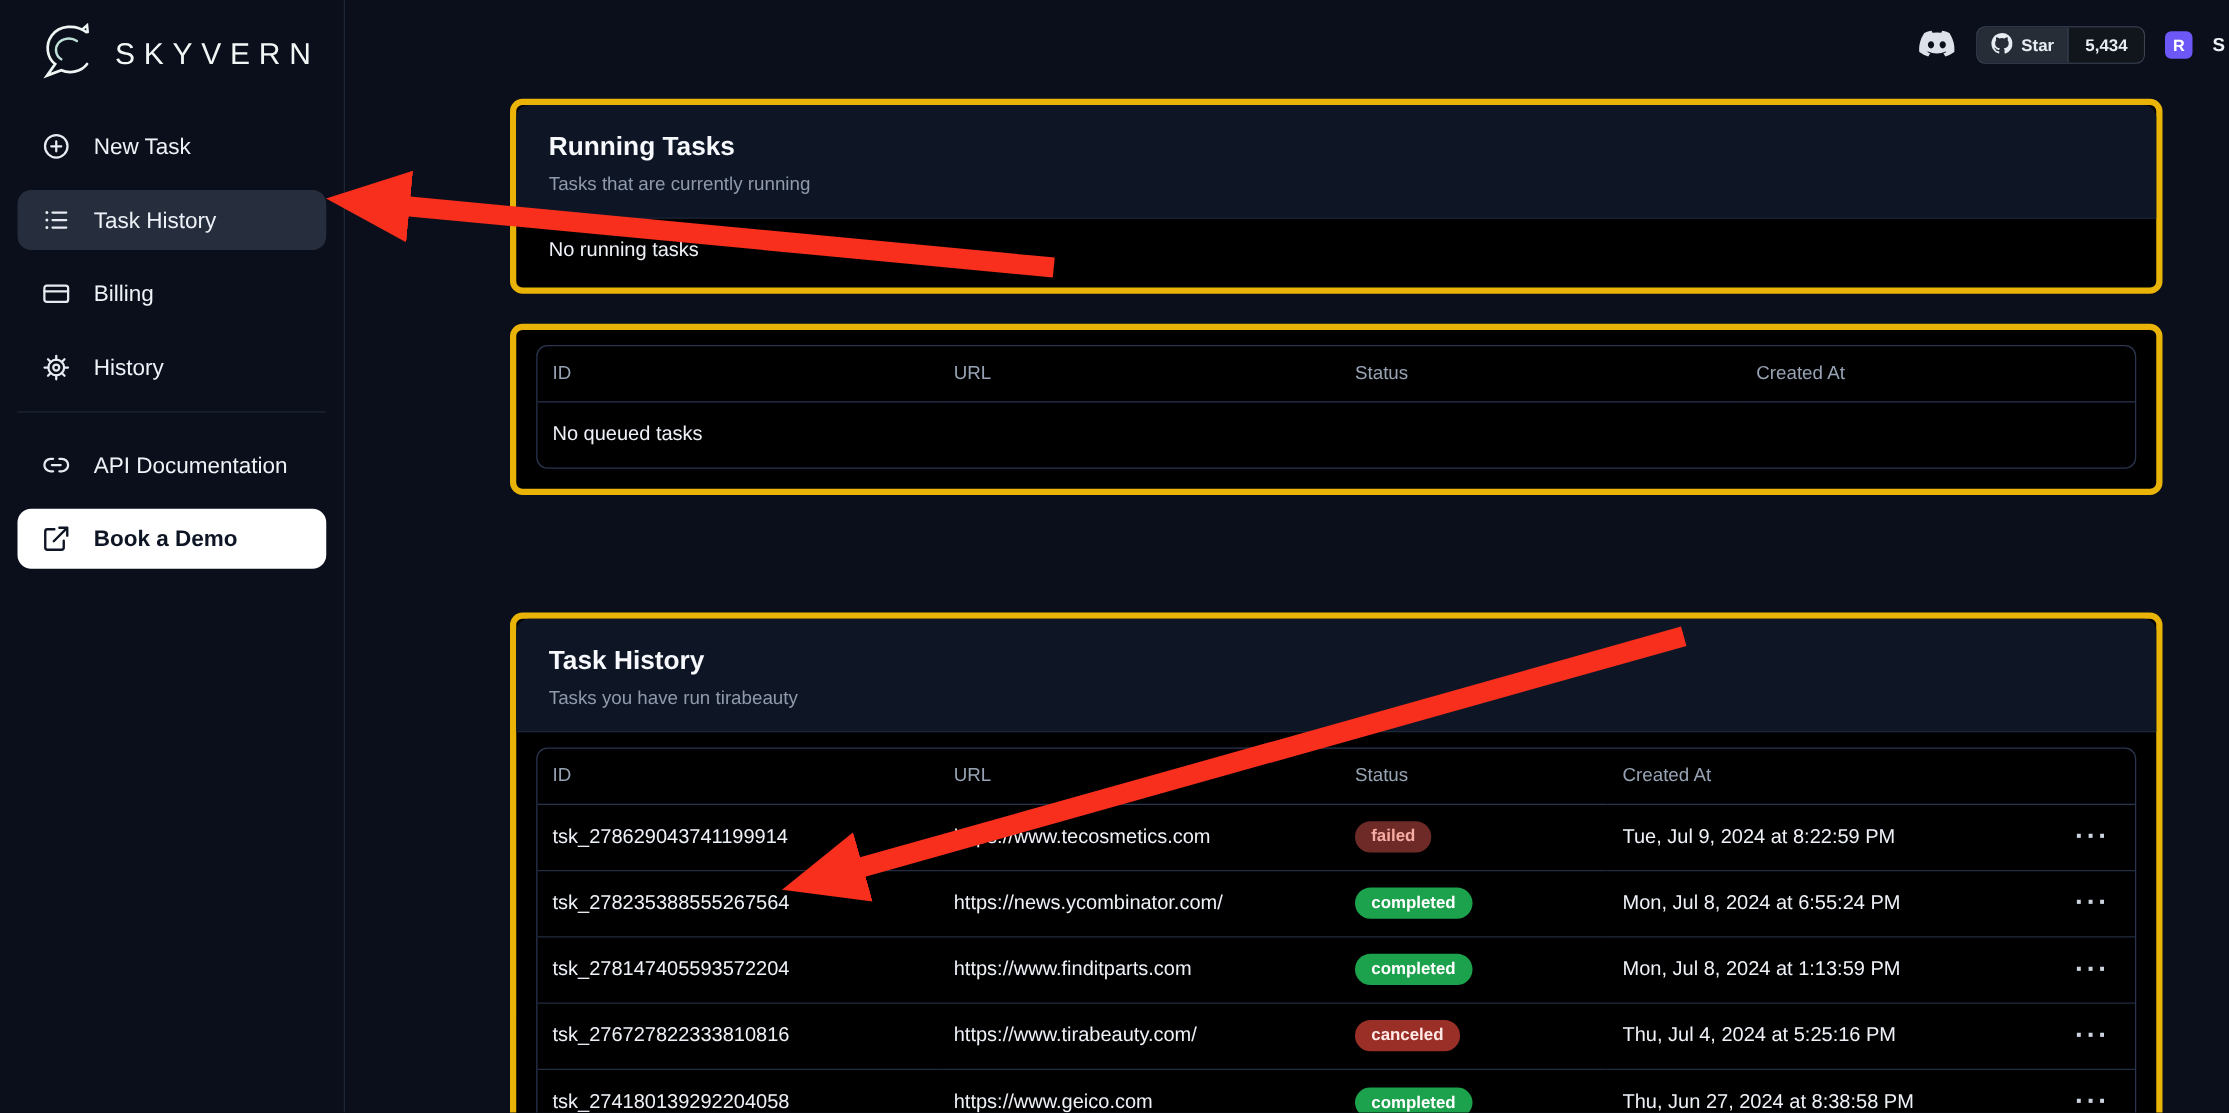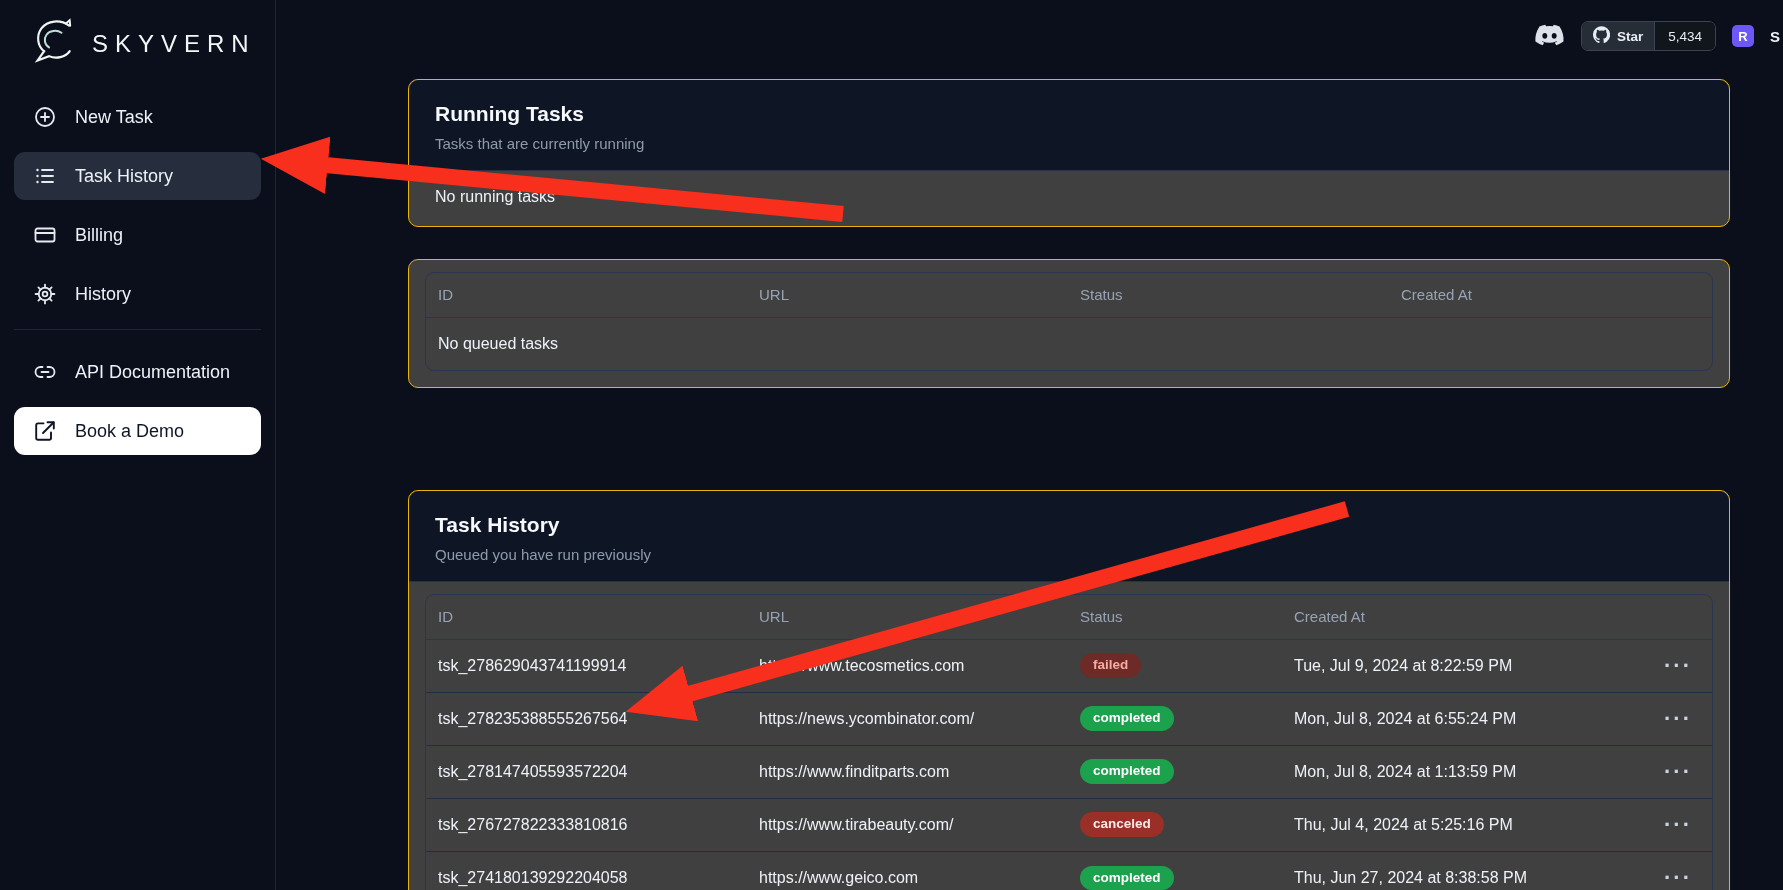--- a/index.html
+++ b/index.html
@@ -27,21 +27,21 @@
   .nav { padding: 13px 0 0 0; }
   .nav-item {
     display: flex; align-items: center; gap: 18px;
     height: 48px; margin: 0 14px 11px 14px; padding: 0 19px;
     border-radius: 11px; font-size: 18px; color: #eef2f7;
     cursor: pointer; text-decoration: none; text-align: center;
   }
   .nav-item.active { background: #262e3e; }
   .nav-item .icon { display: flex; width: 24px; height: 24px; }
   .nav-divider { height: 1px; background: #1d2637; margin: 8px 14px 18px 14px; }
-  .nav-item.demo { background: #ffffff; color: #0e1524; font-weight: 400; }
+  .nav-item.demo { background: #ffffff; color: #0e1524; font-weight: 700; }
 
   svg.sicon { stroke: #e7ebf1; stroke-width: 1.8; fill: none;
     stroke-linecap: round; stroke-linejoin: round; }
   svg.sicon-dark { stroke: #0e1524; stroke-width: 1.9; fill: none;
     stroke-linecap: round; stroke-linejoin: round; }
 
   
   .topbar {
     position: absolute; top: 20px; left: 1534px;
     display: flex; align-items: center; gap: 16px; height: 32px;
@@ -52,33 +52,33 @@
     border: 1px solid #3c4454; border-radius: 7px; overflow: hidden; cursor: pointer;
   }
   .gh-star {
     display: flex; align-items: center; gap: 7px;
     padding: 0 11px; background: #272d36;
     font-size: 13.5px; font-weight: 700; color: #e8edf3;
     border-right: 1px solid #3c4454;
   }
   .gh-count {
     display: flex; align-items: center; padding: 0 13px;
-    background: #11151c; font-size: 13.5px; font-weight: 400; color: #e8edf3;
+    background: #11151c; font-size: 13.5px; font-weight: 700; color: #e8edf3;
   }
   .avatar {
     width: 22px; height: 22px; border-radius: 5px; background: #6d57f6;
     display: flex; align-items: center; justify-content: center;
     color: #fff; font-size: 13px; font-weight: 700; cursor: pointer;
   }
   .user-text { font-size: 15px; font-weight: 600; color: #eef2f7; }
 
   
   .card {
     position: absolute; left: 408px; width: 1322px;
-    background: #404040; border: 1px solid #eab308; border-radius: 10px;
+    background: #000000; border: 5px solid #eab308; border-radius: 10px;
   }
   .card-running { top: 79px; }
   .card-queued  { top: 259px; }
   .card-history { top: 490px; }
   .card-header {
     background: #0e1626; border-bottom: 1px solid #273247;
     border-radius: 10px 10px 0 0; padding: 22px 26px 18px 26px;
   }
   .card-title { font-size: 21px; font-weight: 700; color: #f6f8fb; }
   .card-sub { font-size: 15px; color: #8f9aab; margin-top: 9px; }
@@ -257,21 +257,21 @@
           </tr>
         </tbody>
       </table>
     </div>
   </div>
 </section>
 
 <section class="card card-history">
   <div class="card-header">
     <h2 class="card-title">Task History</h2>
-    <p class="card-sub">Queued you have run previously</p>
+    <p class="card-sub">Tasks you have run tirabeauty</p>
   </div>
   <div class="card-table">
     <div class="table-box">
       <table>
         <colgroup>
             <col style="width:321px">
             <col style="width:321px">
             <col style="width:214px">
             <col>
             <col style="width:64px">

